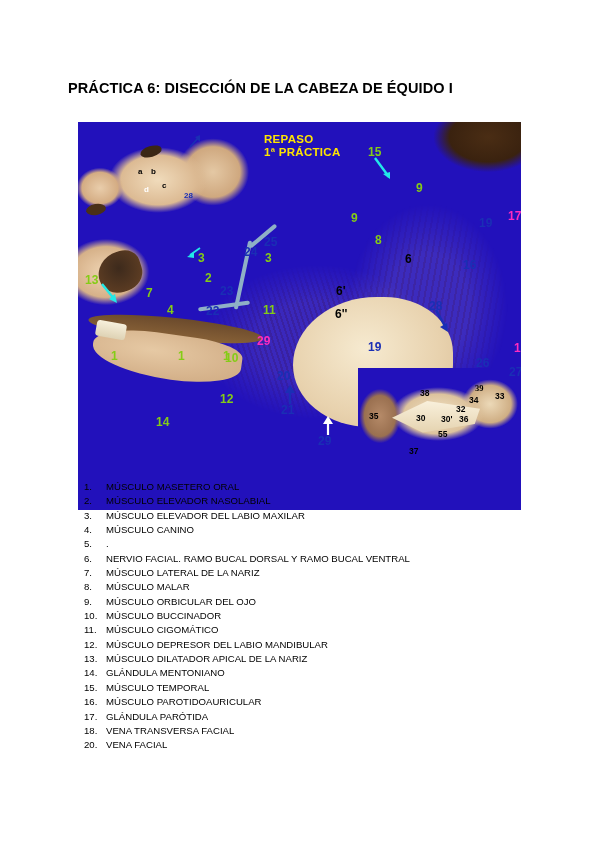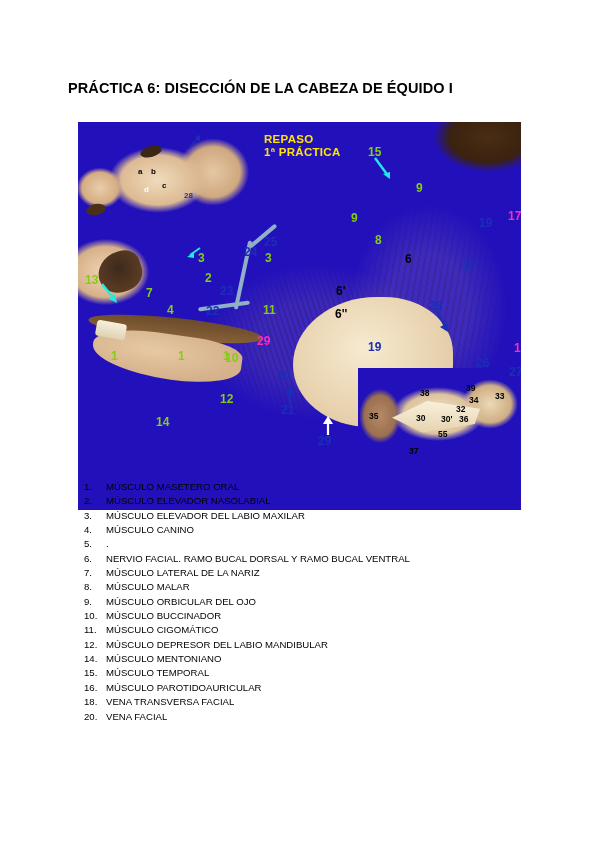--- a/index.html
+++ b/index.html
@@ -289,21 +289,21 @@
     <div id="inset-br-labels" style="position:absolute;left:280px;top:246px;width:163px;height:92px;">
         <span class="lbl bk" style="left: 11px; top: 44px; font-size: 8.5px;">35</span>
         <span class="lbl bk" style="left: 51px; top: 31px; font-size: 8.5px; margin-top: 48px;">37</span>
         <span class="lbl bk" style="left: 62px; top: 21px; font-size: 8.5px;">38</span>
         <span class="lbl bk" style="left: 58px; top: 46px; font-size: 8.5px;">30</span>
         <span class="lbl bk" style="left: 80px; top: 62px; font-size: 8.5px;">55</span>
         <span class="lbl bk" style="left: 83px; top: 47px; font-size: 8.5px;">30'</span>
         <span class="lbl bk" style="left: 101px; top: 47px; font-size: 8.5px;">36</span>
         <span class="lbl bk" style="left: 98px; top: 37px; font-size: 8.5px;">32</span>
         <span class="lbl bk" style="left: 111px; top: 28px; font-size: 8.5px;">34</span>
-        <span class="lbl bk" style="left: 108px; top: 16px; font-size: 8.5px;">39</span>
+        <span class="lbl bk" style="left: 117px; top: 16px; font-size: 8.5px; font-family: Liberation Serif, serif;">39</span>
         <span class="lbl bk" style="left: 137px; top: 24px; font-size: 8.5px;">33</span>
       </div>
 
   </div>
 
   <ol class="list" id="legend-list" style="list-style: none; margin: 0px; padding: 0px;">
       <li class="li">
         <span class="num">1.</span>
         <span class="txt">MÚSCULO MASETERO ORAL</span>
       </li>
@@ -345,32 +345,40 @@
       </li>
       <li class="li">
         <span class="num">11.</span>
         <span class="txt">MÚSCULO CIGOMÁTICO</span>
       </li>
       <li class="li">
         <span class="num">12.</span>
         <span class="txt">MÚSCULO DEPRESOR DEL LABIO MANDIBULAR</span>
       </li>
       <li class="li">
+        <span class="num">13.</span>
+        <span class="txt">MÚSCULO DILATADOR APICAL DE LA NARIZ</span>
+      </li>
+      <li class="li">
         <span class="num">14.</span>
-        <span class="txt">MÚSCULO MENTONIANO</span>
+        <span class="txt">GLÁNDULA MENTONIANO</span>
       </li>
       <li class="li">
         <span class="num">15.</span>
         <span class="txt">MÚSCULO TEMPORAL</span>
       </li>
       <li class="li">
         <span class="num">16.</span>
         <span class="txt">MÚSCULO PAROTIDOAURICULAR</span>
       </li>
       <li class="li">
+        <span class="num">17.</span>
+        <span class="txt">GLÁNDULA PARÓTIDA</span>
+      </li>
+      <li class="li">
         <span class="num">18.</span>
         <span class="txt">VENA TRANSVERSA FACIAL</span>
       </li>
       <li class="li">
         <span class="num">20.</span>
         <span class="txt">VENA FACIAL</span>
       </li>
     </ol>
 
 </div>

